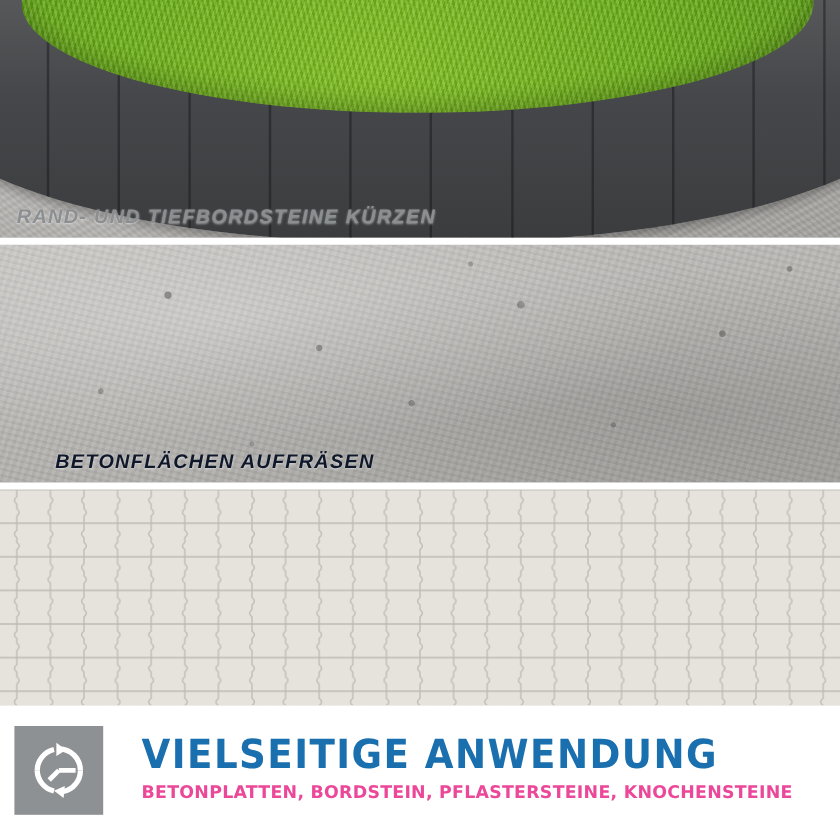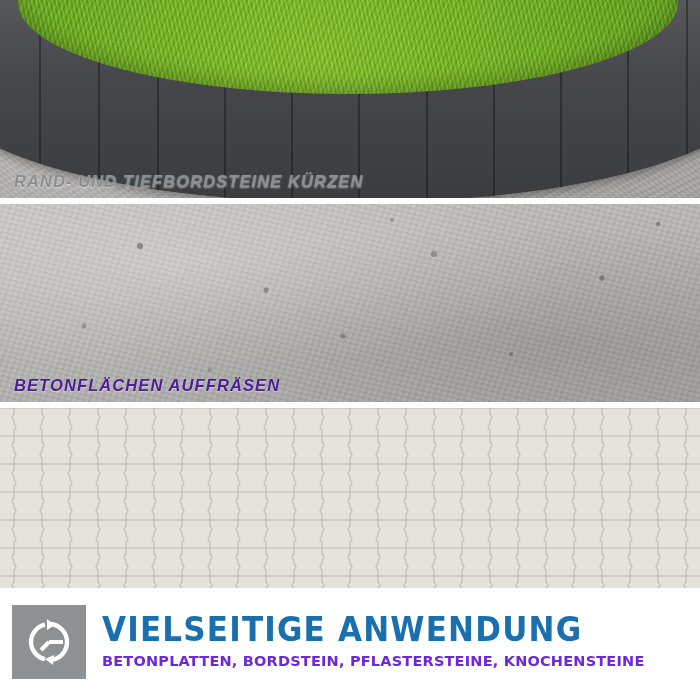--- a/index.html
+++ b/index.html
@@ -34,21 +34,21 @@
     font-family: "Liberation Sans", sans-serif;
     font-style: italic;
     font-weight: bold;
     font-size: 16.5px;
     letter-spacing: 1.1px;
     color: #8b8f92;
     text-transform: uppercase;
     white-space: nowrap;
     text-shadow: 0 1px 2px rgba(255,255,255,0.55);
   }
-  .panel-caption.light { color: #4c1d95; }
+  .panel-caption.light { color: #0f172a; margin-left: 32px; }
 
   
   .p1 {
     height: 198px;
     background: #b7b5b2;
   }
   .p1-asphalt {
     position: absolute;
     inset: 0;
     background:
@@ -180,21 +180,21 @@
     width: 74px;
     height: 74px;
     background: #8d9194;
     flex: 0 0 auto;
     display: flex;
     align-items: center;
     justify-content: center;
     margin-top: 2px;
   }
   .footer-text {
-    margin-left: 16px;
+    margin-left: 32px;
     display: flex;
     flex-direction: column;
     justify-content: flex-start;
   }
   .footer-title {
     font-family: "DejaVu Sans", sans-serif;
     font-weight: bold;
     font-size: 31px;
     letter-spacing: 1.2px;
     color: #1a6fae;
@@ -202,21 +202,21 @@
     white-space: nowrap;
     transform: scaleY(1.08);
     transform-origin: left center;
   }
   .footer-sub {
     margin-top: 8px;
     font-family: "DejaVu Sans", sans-serif;
     font-weight: bold;
     font-size: 14.5px;
     letter-spacing: 0.2px;
-    color: #6d28d9;
+    color: #ec4899;
     white-space: nowrap;
   }
 </style>
 </head>
 <body>
 
 <div class="page">
 
   <div class="panel p1">
     <div class="p1-asphalt"></div>

